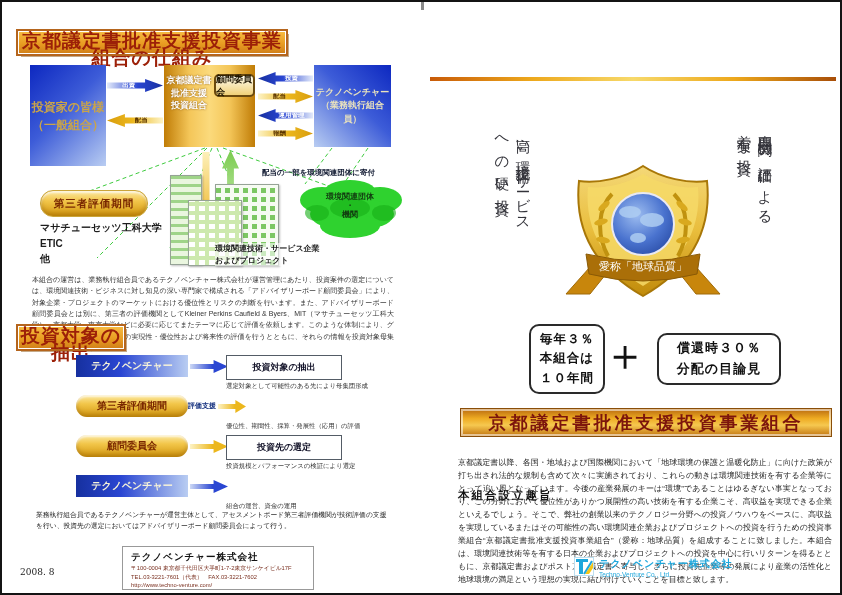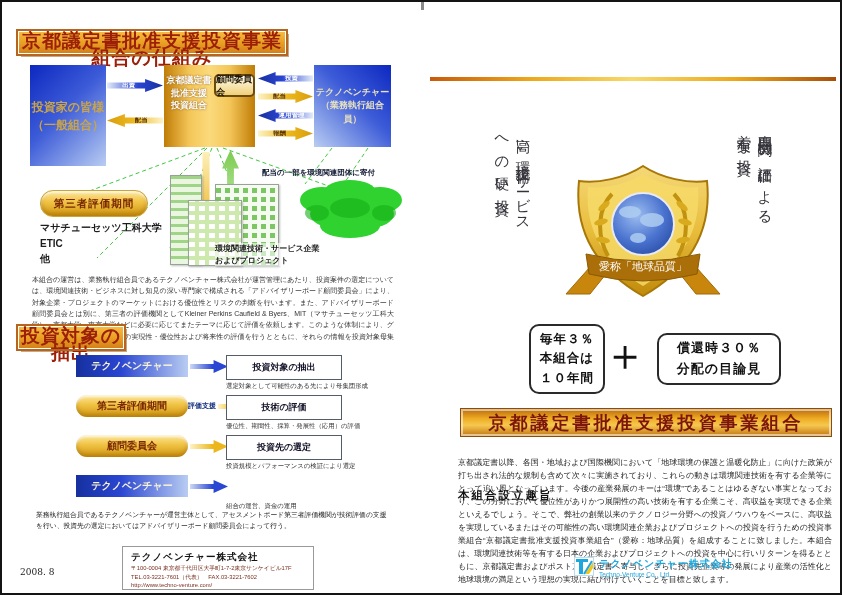--- a/index.html
+++ b/index.html
@@ -209,34 +209,36 @@
         <ellipse cx="76" cy="36" rx="26" ry="14"></ellipse>
         <ellipse cx="58" cy="48" rx="30" ry="12"></ellipse>
       </g>
       <g fill="#17b017" opacity=".6">
         <ellipse cx="58" cy="30" rx="20" ry="10"></ellipse>
         <ellipse cx="25" cy="35" rx="12" ry="8"></ellipse>
         <ellipse cx="92" cy="35" rx="12" ry="8"></ellipse>
       </g>
     </svg>
   </div>
+  <div class="pre" id="treelabel">環境関連団体
+・
+機関</div>
 
   <div id="desc">本組合の運営は、業務執行組合員であるテクノベンチャー株式会社が運営管理にあたり、投資案件の選定については、環境関連技術・ビジネスに対し知見の深い専門家で構成される「アドバイザリーボード顧問委員会」により、対象企業・プロジェクトのマーケットにおける優位性とリスクの判断を行います。また、アドバイザリーボード顧問委員会とは別に、第三者の評価機関としてKleiner Perkins Caufield &amp; Byers、MIT（マサチューセッツ工科大学）、京都大学、東京大学などに必要に応じてまたテーマに応じて評価を依頼します。このような体制により、グローバルな見地から対象技術の実現性・優位性および将来性の評価を行うとともに、それらの情報を投資対象母集団の形成を致します。</div>
 
   <div class="sec-title" id="t2">投資対象の抽出</div>
 
   <div class="actor blue" style="top:353px">テクノベンチャー</div>
   <div class="parrow blue" style="left:188px;top:358px;width:38px"></div>
   <div class="pbox" style="top:353px">投資対象の抽出</div>
   <div class="pcap" style="top:380px">選定対象として可能性のある先により母集団形成</div>
 
   <div class="actor gold" style="top:393px">第三者評価期間</div>
   <div id="evlabel">評価支援</div>
   <div class="parrow gold" style="left:216px;top:398px;width:28px"></div>
-  <div class="pbox" style="top:393px">技術の評価</div>
   <div class="pcap" style="top:420px">優位性、期間性、採算・発展性（応用）の評価</div>
 
   <div class="actor gold" style="top:433px">顧問委員会</div>
   <div class="parrow gold" style="left:188px;top:438px;width:38px"></div>
   <div class="pbox" style="top:433px">投資先の選定</div>
   <div class="pcap" style="top:460px">投資規模とパフォーマンスの検証により選定</div>
 
   <div class="actor blue" style="top:473px">テクノベンチャー</div>
   <div class="parrow blue" style="left:188px;top:478px;width:38px"></div>
   <div class="pcap" style="top:500px">組合の運営、資金の運用</div>

